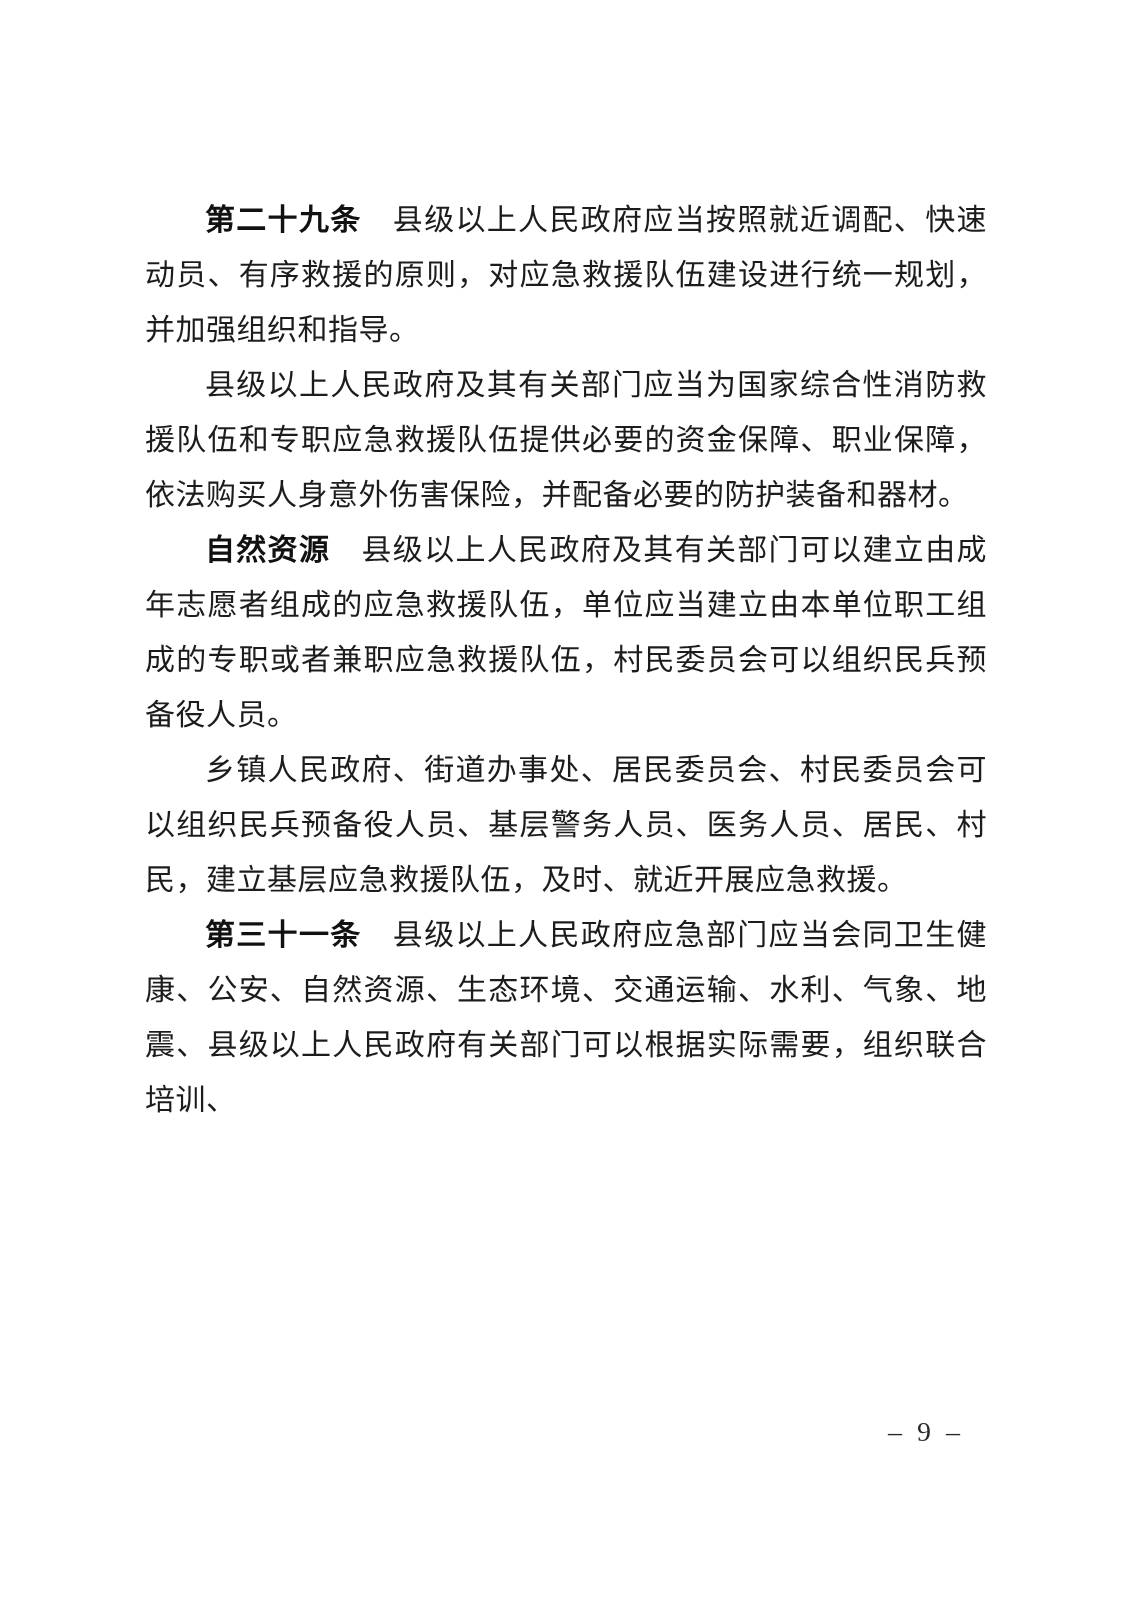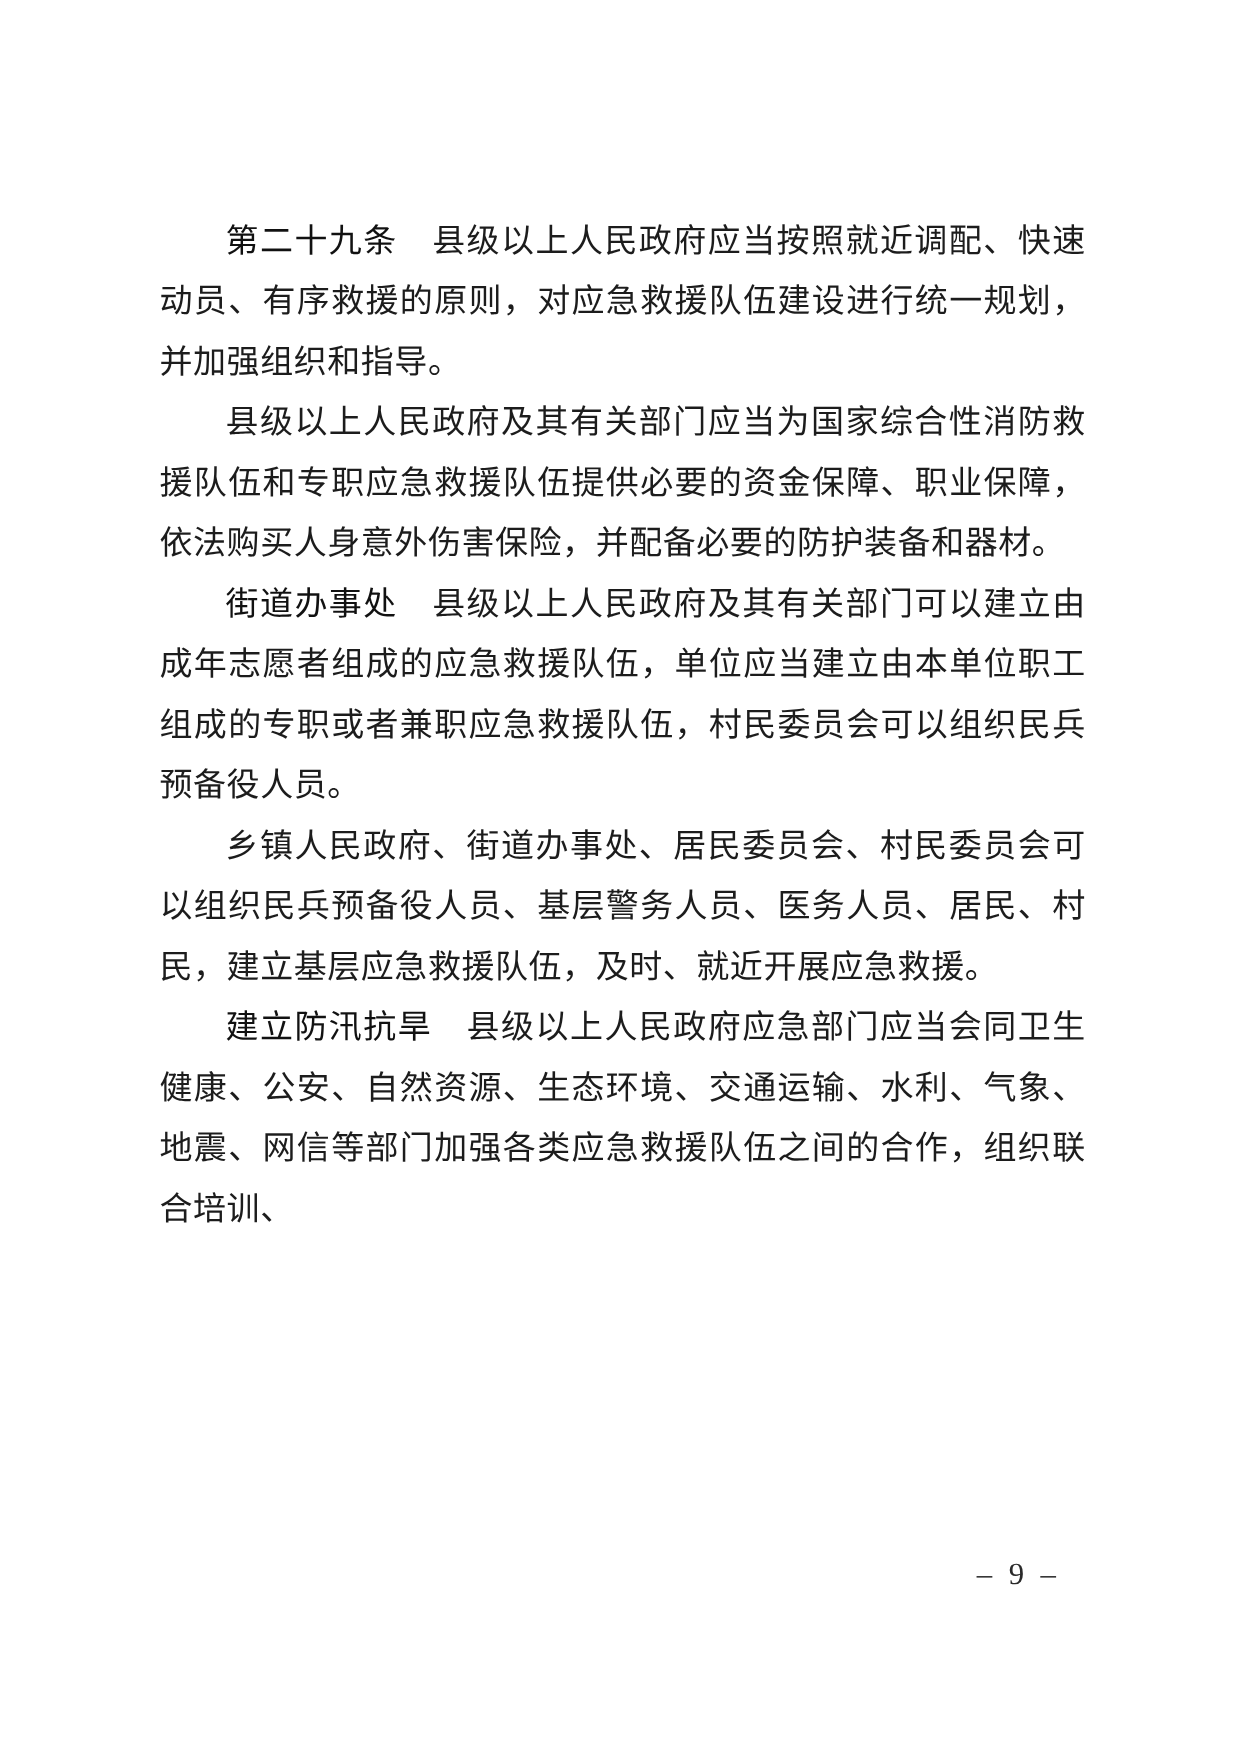--- a/index.html
+++ b/index.html
@@ -30,21 +30,21 @@
     text-align: justify;
     word-break: break-all;
     letter-spacing: 0.5px;
   }
   .text-block p {
     margin: 0;
     padding: 0;
     text-indent: 2em;
   }
   .article-head {
-    font-weight: normal;
+    font-weight: bold;
     color: #111111;
   }
   .page-number {
     position: absolute;
     top: 1415px;
     left: 876px;
     width: 100px;
     text-align: center;
     color: #2a2a2a;
     font-size: 28px;
@@ -59,23 +59,23 @@
 <div class="page">
 
   <div class="text-block">
 
     <p><span class="article-head">第二十九条</span><span>　县级以上人民政府应当按照就近调配、快速动员、有序救援的原则，对应急救援队伍建设进行统一规划，并加强组织和指导。</span></p>
 
 
 
     <p><span class="article-head"></span><span>县级以上人民政府及其有关部门应当为国家综合性消防救援队伍和专职应急救援队伍提供必要的资金保障、职业保障，依法购买人身意外伤害保险，并配备必要的防护装备和器材。</span></p>
 
-    <p><span class="article-head">街道办事处</span><span>　县级以上人民政府及其有关部门可以建立由成年志愿者组成的应急救援队伍，单位应当建立由本单位职工组成的专职或者兼职应急救援队伍，村民委员会可以组织民兵预备役人员。</span></p>
+    <p><span class="article-head">自然资源</span><span>　县级以上人民政府及其有关部门可以建立由成年志愿者组成的应急救援队伍，单位应当建立由本单位职工组成的专职或者兼职应急救援队伍，村民委员会可以组织民兵预备役人员。</span></p>
 
     <p><span class="article-head"></span><span>乡镇人民政府、街道办事处、居民委员会、村民委员会可以组织民兵预备役人员、基层警务人员、医务人员、居民、村民，建立基层应急救援队伍，及时、就近开展应急救援。</span></p>
 
-    <p><span class="article-head">建立防汛抗旱</span><span>　县级以上人民政府应急部门应当会同卫生健康、公安、自然资源、生态环境、交通运输、水利、气象、地震、网信等部门加强各类应急救援队伍之间的合作，组织联合培训、</span></p>
+    <p><span class="article-head">第三十一条</span><span>　县级以上人民政府应急部门应当会同卫生健康、公安、自然资源、生态环境、交通运输、水利、气象、地震、县级以上人民政府有关部门可以根据实际需要，组织联合培训、</span></p>
 
   </div>
 
   <div class="page-number">– 9 –</div>
 
 </div>
 
 </body></html>

